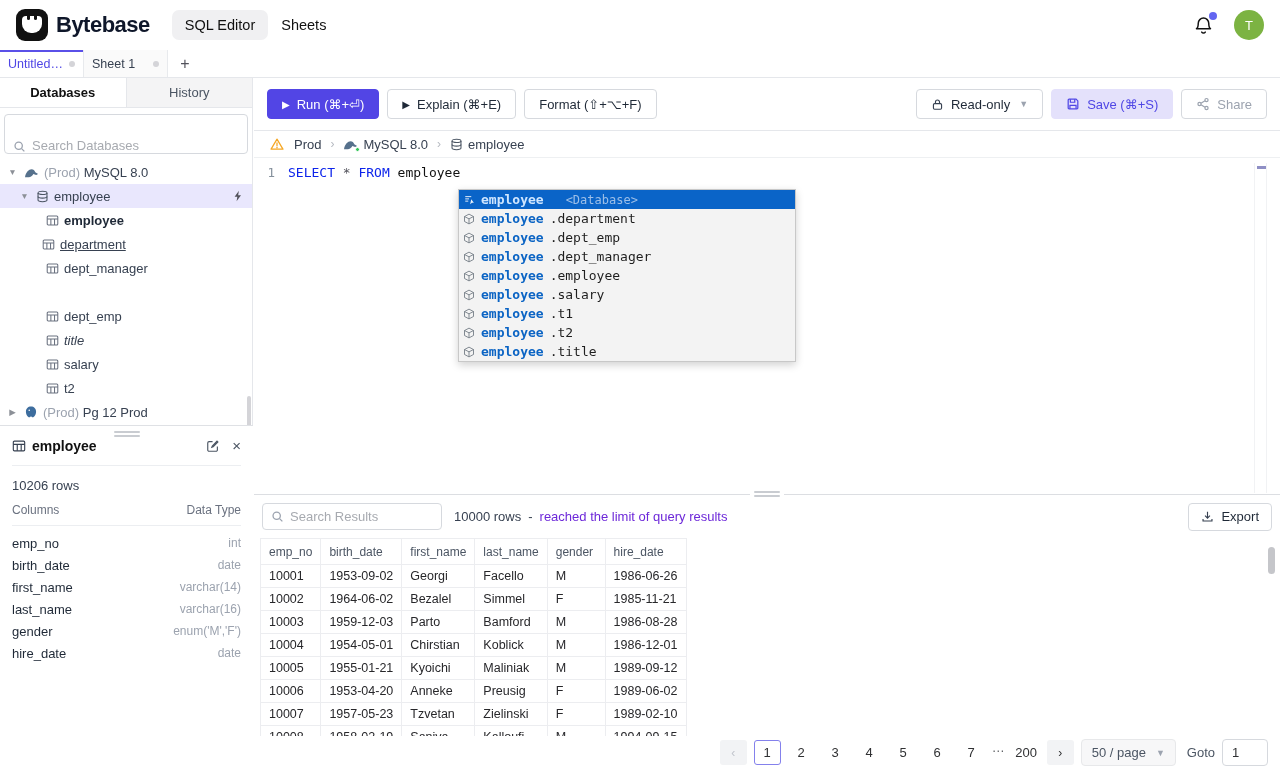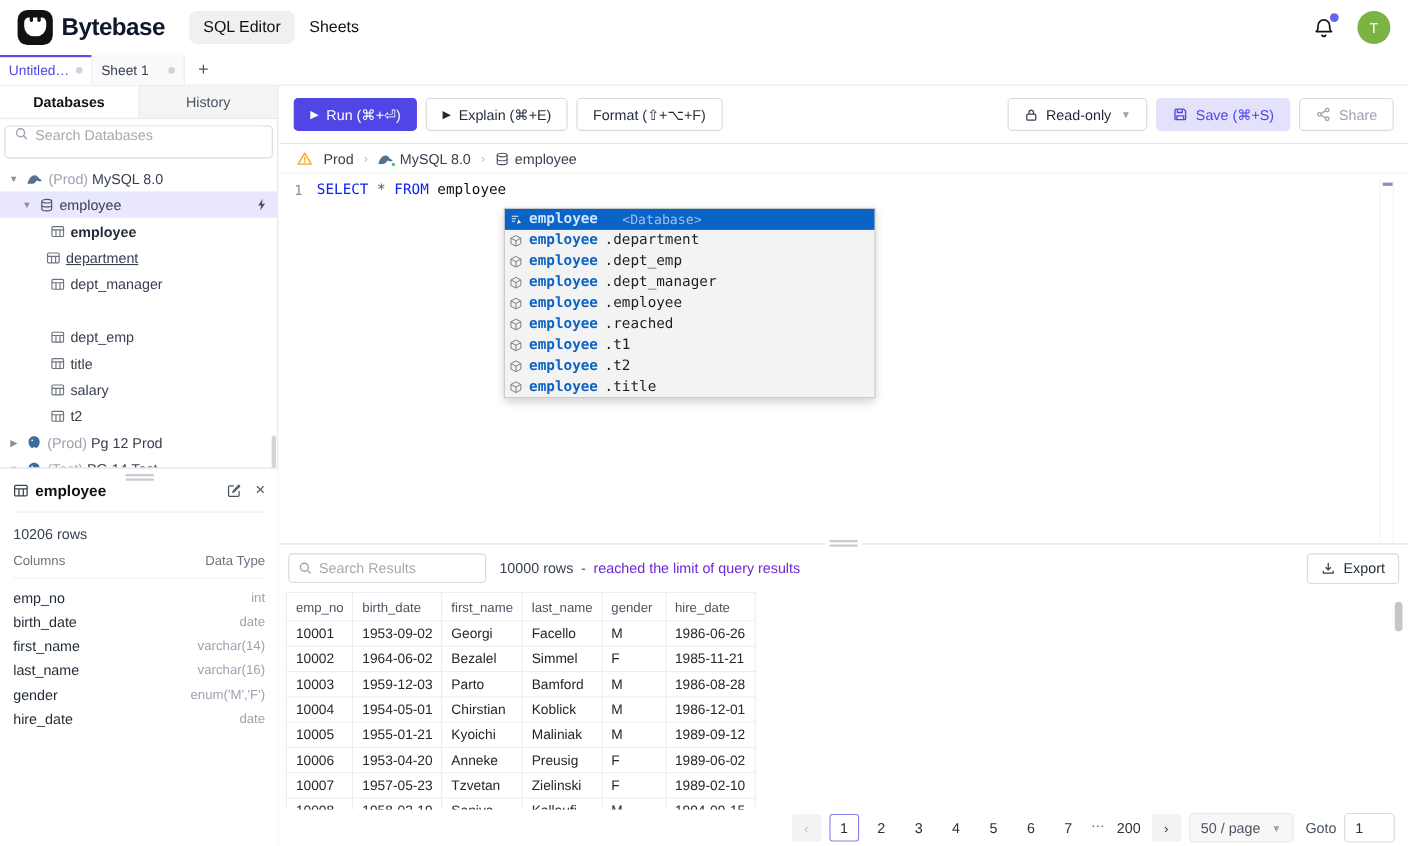--- a/index.html
+++ b/index.html
@@ -27,21 +27,21 @@
   .sheet-tab.active::before{content:"";position:absolute;top:0;left:0;right:0;height:2px;background:#5a50e8}
   .sheet-tab .label{overflow:hidden;white-space:nowrap;text-overflow:ellipsis}
   .sheet-dot{width:6px;height:6px;border-radius:50%;background:#d4d4d8;margin-left:auto;flex:0 0 auto}
   .add-tab{width:34px;display:flex;align-items:center;justify-content:center;color:#52525b;font-size:16px;cursor:pointer}
 
   
   .sidebar{position:absolute;top:78px;bottom:0;left:0;width:253px;border-right:1px solid #e5e7eb;background:#fff;overflow:hidden}
   .sidebar-tabs{display:flex;height:30px;border-bottom:1px solid #e5e7eb;background:#f4f4f5}
   .sidebar-tab{flex:1;display:flex;align-items:center;justify-content:center;font-size:13px;color:#4b5563;cursor:pointer}
   .sidebar-tab.active{background:#fff;color:#111;font-weight:700;border-right:1px solid #e5e7eb}
-  .search-box{margin:6px 4px;height:30px;border:1px solid #d6d9de;border-radius:4px;display:flex;align-items:flex-start;padding:0 8px;gap:6px;background:#fff}
+  .search-box{margin:6px 4px;height:40px;border:1px solid #d6d9de;border-radius:4px;display:flex;align-items:flex-end;padding:0 8px;gap:6px;background:#fff}
   .search-box input{border:none;outline:none;flex:1;font-size:13px;color:#374151;font-family:"Liberation Sans",sans-serif;min-width:0}
   .search-box input::placeholder{color:#a7aab0}
   .tree{font-size:13px;color:#374151}
   .tree-row{height:24px;display:flex;align-items:center;gap:5px;padding-right:8px;cursor:pointer}
   .tree-row.selected{background:#e9e7fd}
   .tree-arrow{width:13px;flex:0 0 auto;color:#8c9097;font-size:8.5px;text-align:center}
   .tree-prefix{color:#9ca3af}
   .tree-label{white-space:nowrap}
   .tree-label.bold{font-weight:700;color:#1f2937}
   .tree-bolt{margin-left:auto}
@@ -233,21 +233,21 @@
       </div>
       <div class="tree-row" style="padding-left: 46px; margin-top: 24px;">
         <span class="ac-ico">
           <svg width="13" height="13" viewBox="0 0 16 16" fill="none" stroke="#6b7280" stroke-width="1.3">
             <rect x="1.5" y="2.5" width="13" height="11" rx="1.2"></rect>
             <path d="M1.5 6.2h13M6 6.2v7.3M10.5 6.2v7.3"></path>
           </svg>
         </span>
         <span class="tree-label">dept_emp</span>
       </div>
-      <div class="tree-row" style="padding-left: 46px;">
+      <div class="tree-row" style="padding-left: 46px; font-style: italic;">
         <span class="ac-ico">
           <svg width="13" height="13" viewBox="0 0 16 16" fill="none" stroke="#6b7280" stroke-width="1.3">
             <rect x="1.5" y="2.5" width="13" height="11" rx="1.2"></rect>
             <path d="M1.5 6.2h13M6 6.2v7.3M10.5 6.2v7.3"></path>
           </svg>
         </span>
         <span class="tree-label">title</span>
       </div>
       <div class="tree-row" style="padding-left: 46px;">
         <span class="ac-ico">
@@ -511,21 +511,21 @@
           <span class="ac-suffix">.employee</span>
         </div>
         <div class="ac-row">
           <span class="ac-ico">
             <svg width="12" height="12" viewBox="0 0 16 16" fill="none" stroke="#6a737d" stroke-width="1.1">
               <path d="M8 1.5l6 3.2v6.6l-6 3.2-6-3.2V4.7z"></path>
               <path d="M2 4.7l6 3.1 6-3.1M8 7.8V14"></path>
             </svg>
           </span>
           <span class="ac-prefix">employee</span>
-          <span class="ac-suffix">.reached</span>
+          <span class="ac-suffix">.salary</span>
         </div>
         <div class="ac-row">
           <span class="ac-ico">
             <svg width="12" height="12" viewBox="0 0 16 16" fill="none" stroke="#6a737d" stroke-width="1.1">
               <path d="M8 1.5l6 3.2v6.6l-6 3.2-6-3.2V4.7z"></path>
               <path d="M2 4.7l6 3.1 6-3.1M8 7.8V14"></path>
             </svg>
           </span>
           <span class="ac-prefix">employee</span>
           <span class="ac-suffix">.t1</span>

